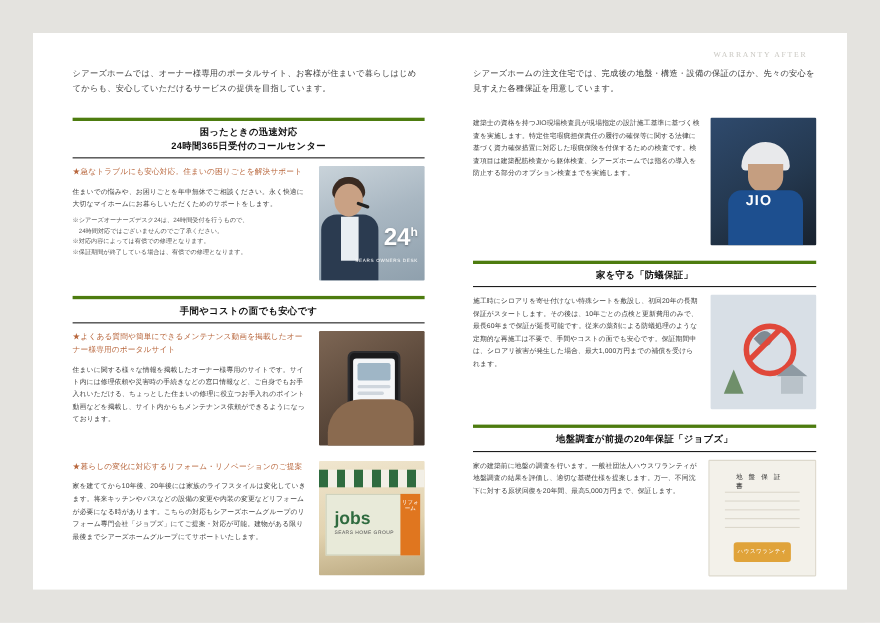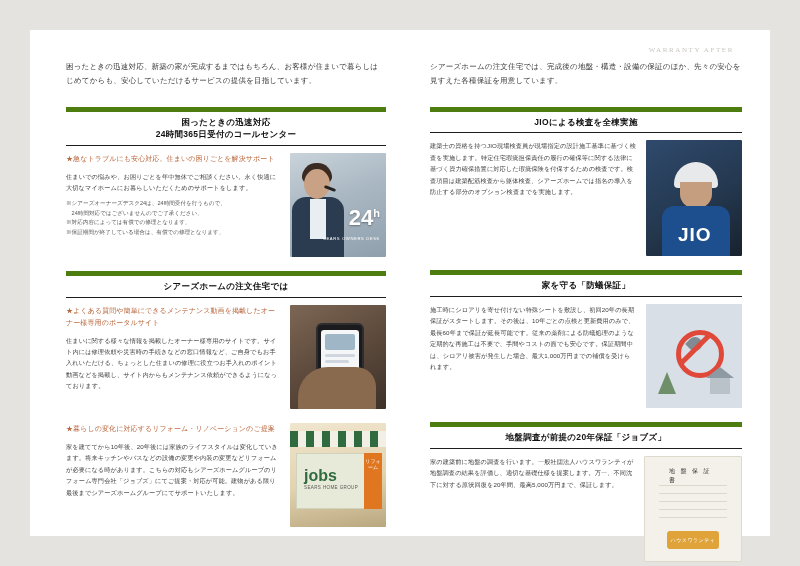--- a/index.html
+++ b/index.html
@@ -61,21 +61,21 @@
   }
   .block-inner {
     display: flex;
     gap: 10px;
     align-items: flex-start;
   }
   .block-text { flex: 1 1 auto; min-width: 0; }
   .block-media { flex: 0 0 auto; }
 
   .bhead {
-    border-top: 5px solid #4d7c0f;
+    border-top: 3px solid #4d7c0f;
     border-bottom: 1px solid #1d1d1d;
     text-align: center;
     font-size: 8.5px;
     font-weight: bold;
     color: #111;
     padding: 4px 0 4px 0;
     line-height: 1.5;
     margin-bottom: 7px;
     letter-spacing: 0.3px;
   }
@@ -229,22 +229,22 @@
   }
   .jio-face {
     position: absolute; left: 34px; top: 42px; width: 32px; height: 26px;
     border-radius: 0 0 14px 14px; background: #c59e80;
   }
   .jio-body {
     position: absolute; left: 16px; top: 66px; width: 68px; height: 50px;
     border-radius: 12px 12px 0 0; background: #1d4f8f;
   }
   .jio-text {
-    position: absolute; left: 32px; top: 84px;
-    color: #fff; font-size: 19px; font-weight: bold; letter-spacing: 1px;
+    position: absolute; left: 32px; top: 67px;
+    color: #fff; font-size: 13px; font-weight: bold; letter-spacing: 1px;
   }
 
   
   .sh-circle {
     position: absolute; left: 30px; top: 26px; width: 38px; height: 38px;
     border-radius: 50%; border: 5px solid #e0483a;
   }
   .sh-slash {
     position: absolute; left: 28px; top: 43px; width: 42px; height: 5px;
     background: #e0483a; transform: rotate(-45deg);
@@ -288,21 +288,21 @@
 </style>
 </head>
 <body>
 
 <div id="page">
   <div id="sheet">
 
     <div class="corner-label">WARRANTY AFTER</div>
 
     <div class="col col-left">
-      <p class="lead">困ったときの迅速対応、新築の家が完成するまではもちろん、お客様が住まいで暮らしはじめてからも、安心していただけるサービスの提供を目指しています。</p>
+      <p class="lead">シアーズホームでは、オーナー様専用のポータルサイト、お客様が住まいで暮らしはじめてからも、安心していただけるサービスの提供を目指しています。</p>
 
       <div class="block">
         <div class="bhead">
           <div>困ったときの迅速対応</div>
           <div>24時間365日受付のコールセンター</div>
         </div>
         <div class="block-inner">
           <div class="block-text">
             <div class="bsub">★急なトラブルにも安心対応。住まいの困りごとを解決サポート</div>
             <div class="bbody">住まいでの悩みや、お困りごとを年中無休でご相談ください。永く快適に大切なマイホームにお暮らしいただくためのサポートをします。</div>
@@ -322,21 +322,21 @@
               <div class="cc-mic"></div>
               <div class="cc-24">24<sup>h</sup></div>
               <div class="cc-brand">SEARS OWNERS DESK</div>
             </div>
           </div>
         </div>
       </div>
 
       <div class="block">
         <div class="bhead">
-          <div>シアーズホームの注文住宅では</div>
+          <div>手間やコストの面でも安心です</div>
         </div>
         <div class="block-inner">
           <div class="block-text">
             <div class="bsub">★よくある質問や簡単にできるメンテナンス動画を掲載したオーナー様専用のポータルサイト</div>
             <div class="bbody">住まいに関する様々な情報を掲載したオーナー様専用のサイトです。サイト内には修理依頼や災害時の手続きなどの窓口情報など、ご自身でもお手入れいただける、ちょっとした住まいの修理に役立つお手入れのポイント動画などを掲載し、サイト内からもメンテナンス依頼ができるようになっております。</div>
           </div>
           <div class="block-media">
             <div class="photo ph-portal">
               <div class="pp-phone">
                 <div class="pp-screen">
@@ -372,23 +372,20 @@
             </div>
           </div>
         </div>
       </div>
     </div>
 
     <div class="col col-right">
       <p class="lead">シアーズホームの注文住宅では、完成後の地盤・構造・設備の保証のほか、先々の安心を見すえた各種保証を用意しています。</p>
 
       <div class="block">
-        <div class="bhead">
-          <div>JIOによる検査を全棟実施</div>
-        </div>
         <div class="block-inner">
           <div class="block-text">
             <div class="bbody">建築士の資格を持つJIO現場検査員が現場指定の設計施工基準に基づく検査を実施します。特定住宅瑕疵担保責任の履行の確保等に関する法律に基づく資力確保措置に対応した瑕疵保険を付保するための検査です。検査項目は建築配筋検査から躯体検査、シアーズホームでは指名の導入を防止する部分のオプション検査までを実施します。</div>
           </div>
           <div class="block-media">
             <div class="photo ph-jio">
               <div class="jio-helmet"></div>
               <div class="jio-face"></div>
               <div class="jio-body"></div>
               <div class="jio-text">JIO</div>

